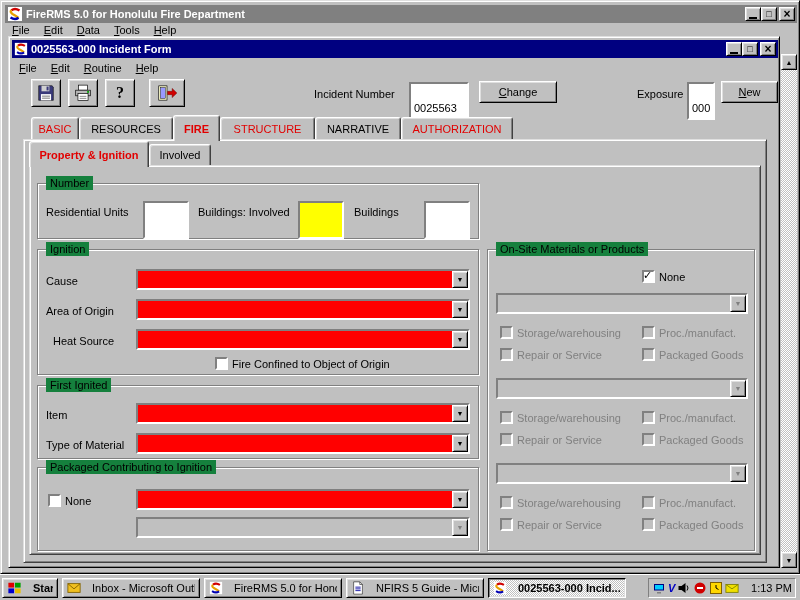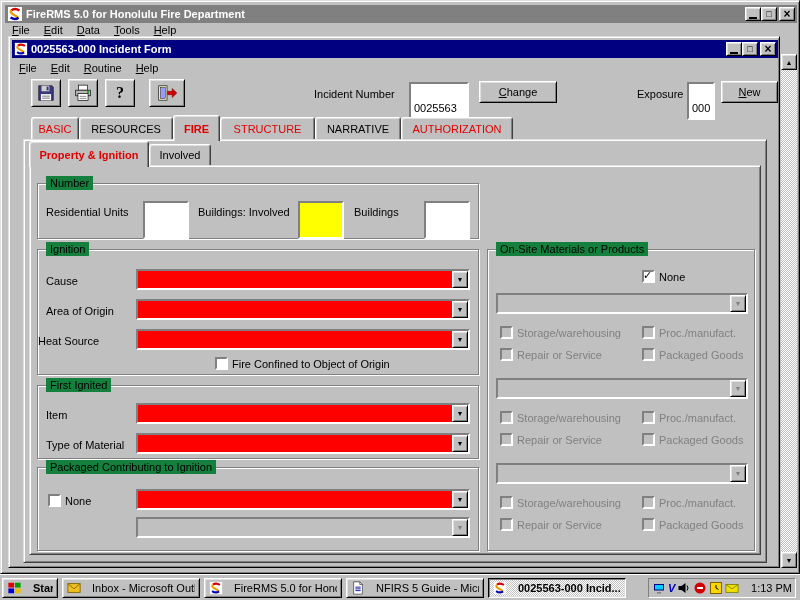--- a/index.html
+++ b/index.html
@@ -200,21 +200,21 @@
     <span class="lbl" style="left:8px;top:24px;">Cause</span>
     <div class="combo red" style="left:98px;top:19px;width:334px;">
       <span class="cv"></span>
       <span class="ab">▼</span>
     </div>
     <span class="lbl" style="left:8px;top:54px;">Area of Origin</span>
     <div class="combo red" style="left:98px;top:49px;width:334px;">
       <span class="cv"></span>
       <span class="ab">▼</span>
     </div>
-    <span class="lbl" style="left:0;top:84px;">Heat Source</span>
+    <span class="lbl" style="left:15px;top:84px;">Heat Source</span>
     <div class="combo red" style="left:98px;top:79px;width:334px;">
       <span class="cv"></span>
       <span class="ab">▼</span>
     </div>
     <span class="cb" style="left:177px;top:107px;"></span>
     <span class="lbl" style="left:194px;top:107px;">Fire Confined to Object of Origin</span>
   </div>
 
   <div class="group" style="left:478px;top:212px;width:268px;height:302px;">
     <span class="legend">On-Site Materials or Products</span>

